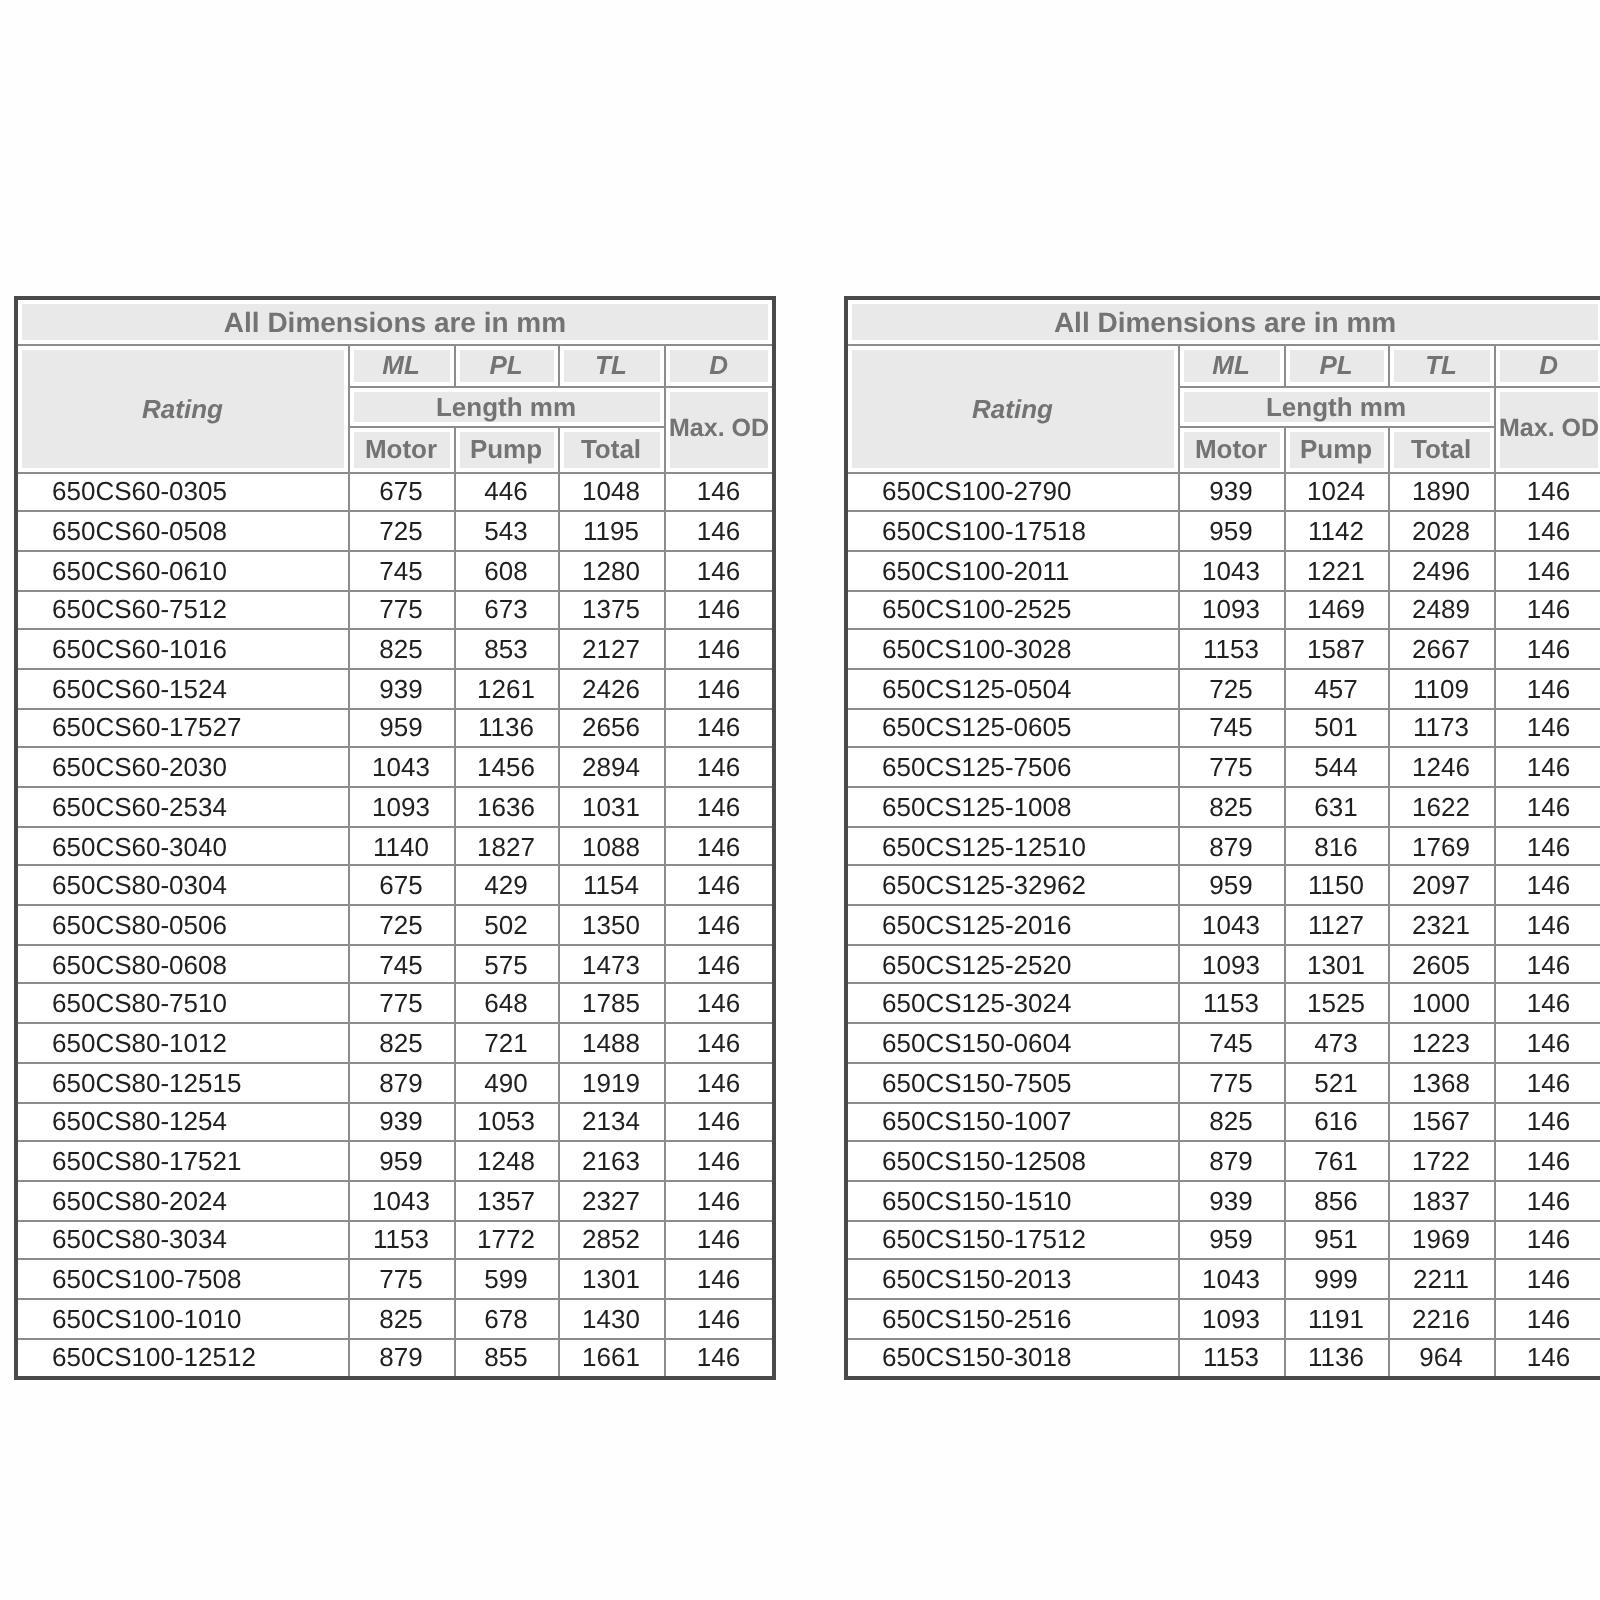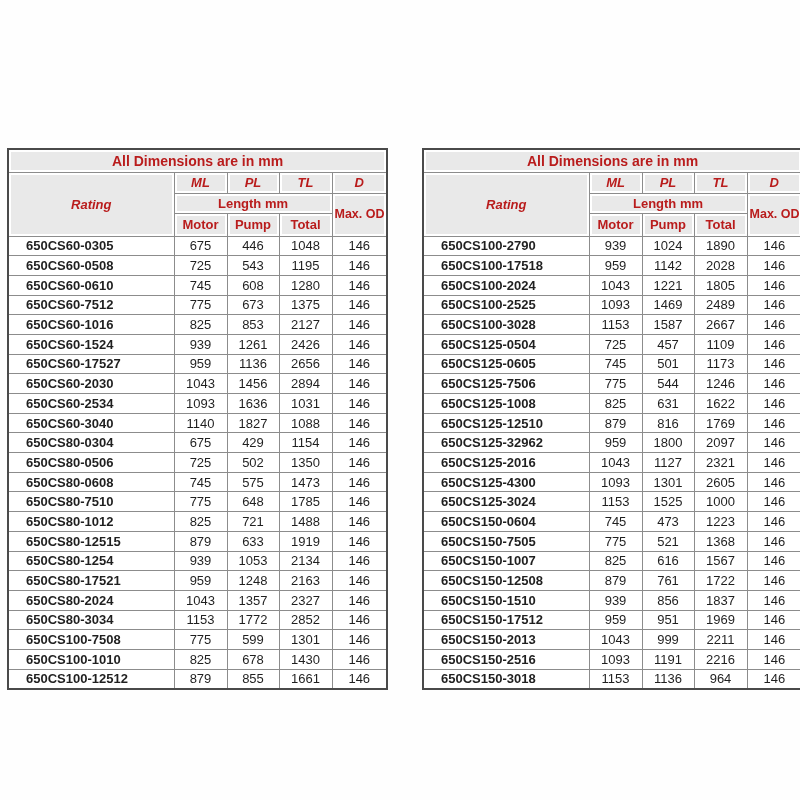--- a/index.html
+++ b/index.html
@@ -32,21 +32,21 @@
   table.dim-table td {
     border: 1px solid #8c8c8c;
     box-sizing: border-box;
     overflow: hidden;
     white-space: nowrap;
   }
   
   td.hdr {
     background: #e9e9e9;
     box-shadow: inset 0 0 0 2px #ffffff;
-    color: #b91c1c;
+    color: #737373;
     font-weight: bold;
     font-size: 13px;
     text-align: center;
     vertical-align: middle;
   }
   td.title-cell {
     font-size: 14px;
     height: 23px;
   }
   tr.hdr-row-abbrev td { height: 21px; font-style: italic; }
@@ -61,21 +61,20 @@
   tr.data-row td {
     height: 19.7px;
     font-size: 13px;
     color: #1f1f1f;
     background: #ffffff;
     vertical-align: middle;
   }
   td.rating {
     text-align: left;
     padding-left: 17px;
-    font-weight: bold;
   }
   td.num {
     text-align: center;
   }
 </style>
 </head>
 <body>
 
 <div class="page">
   <div class="tables-wrap">
@@ -212,21 +211,21 @@
           <tr class="data-row">
           <td class="rating">650CS80-1012</td>
           <td class="num">825</td>
           <td class="num">721</td>
           <td class="num">1488</td>
           <td class="num">146</td>
         </tr>
           <tr class="data-row">
           <td class="rating">650CS80-12515</td>
           <td class="num">879</td>
-          <td class="num">633</td>
+          <td class="num">490</td>
           <td class="num">1919</td>
           <td class="num">146</td>
         </tr>
           <tr class="data-row">
           <td class="rating">650CS80-1254</td>
           <td class="num">939</td>
           <td class="num">1053</td>
           <td class="num">2134</td>
           <td class="num">146</td>
         </tr>
@@ -314,24 +313,24 @@
           <td class="num">146</td>
         </tr>
           <tr class="data-row">
           <td class="rating">650CS100-17518</td>
           <td class="num">959</td>
           <td class="num">1142</td>
           <td class="num">2028</td>
           <td class="num">146</td>
         </tr>
           <tr class="data-row">
-          <td class="rating">650CS100-2024</td>
+          <td class="rating">650CS100-2011</td>
           <td class="num">1043</td>
           <td class="num">1221</td>
-          <td class="num">1805</td>
+          <td class="num">2496</td>
           <td class="num">146</td>
         </tr>
           <tr class="data-row">
           <td class="rating">650CS100-2525</td>
           <td class="num">1093</td>
           <td class="num">1469</td>
           <td class="num">2489</td>
           <td class="num">146</td>
         </tr>
           <tr class="data-row">
@@ -372,33 +371,33 @@
           <tr class="data-row">
           <td class="rating">650CS125-12510</td>
           <td class="num">879</td>
           <td class="num">816</td>
           <td class="num">1769</td>
           <td class="num">146</td>
         </tr>
           <tr class="data-row">
           <td class="rating">650CS125-32962</td>
           <td class="num">959</td>
-          <td class="num">1800</td>
+          <td class="num">1150</td>
           <td class="num">2097</td>
           <td class="num">146</td>
         </tr>
           <tr class="data-row">
           <td class="rating">650CS125-2016</td>
           <td class="num">1043</td>
           <td class="num">1127</td>
           <td class="num">2321</td>
           <td class="num">146</td>
         </tr>
           <tr class="data-row">
-          <td class="rating">650CS125-4300</td>
+          <td class="rating">650CS125-2520</td>
           <td class="num">1093</td>
           <td class="num">1301</td>
           <td class="num">2605</td>
           <td class="num">146</td>
         </tr>
           <tr class="data-row">
           <td class="rating">650CS125-3024</td>
           <td class="num">1153</td>
           <td class="num">1525</td>
           <td class="num">1000</td>

